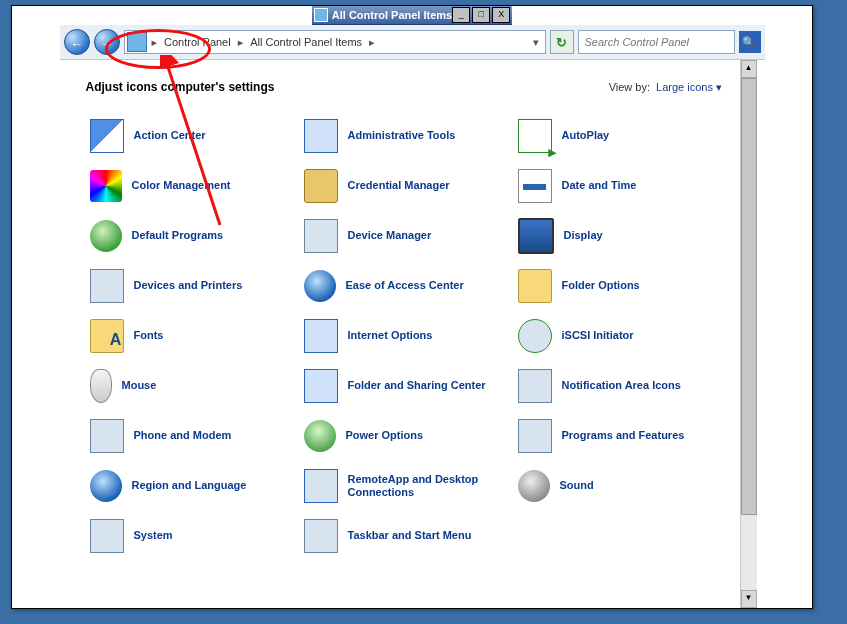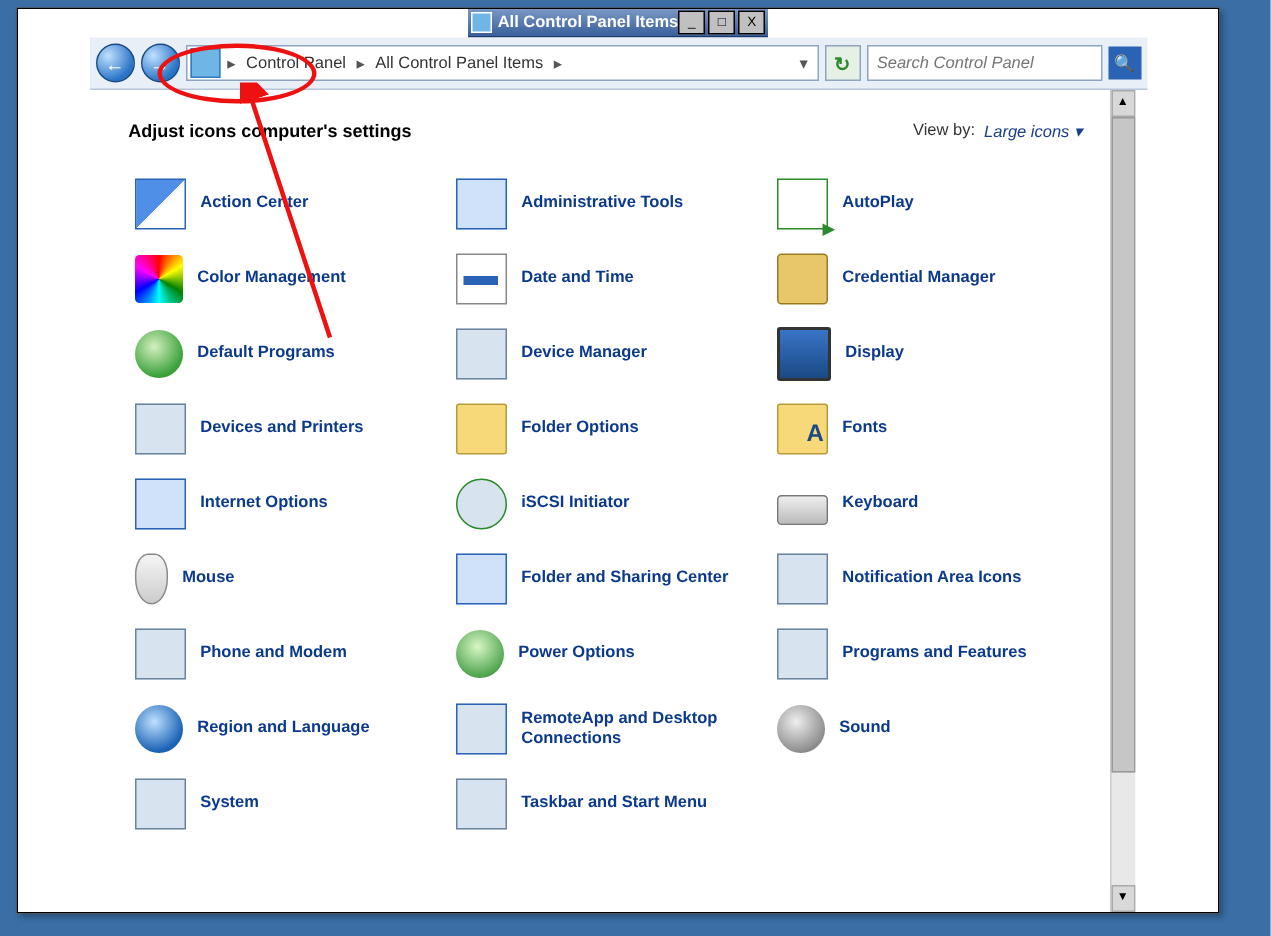--- a/index.html
+++ b/index.html
@@ -144,21 +144,21 @@
     color:#000;
   }
   .header-row .view-by {
     margin-left:auto;
     font-size:11px;
     color:#333;
     display:flex;
     align-items:center;
     gap:6px;
   }
-  .view-select { color:#1a3e8a;font-style:italic; }
+  .view-select { color:#1a3e8a; }
   .grid {
     display:grid;
     grid-template-columns: repeat(3, 1fr);
     column-gap: 10px;
     row-gap: 14px;
     padding-left:4px;
   }
   .cp-item {
     display:flex;
     align-items:center;
@@ -312,62 +312,62 @@
           </div>
           <div class="cp-item">
             <div class="icon ico-autoplay"></div>
             <div class="label">AutoPlay</div>
           </div>
           <div class="cp-item">
             <div class="icon ico-color"></div>
             <div class="label">Color Management</div>
           </div>
           <div class="cp-item">
+            <div class="icon ico-cred"></div>
+            <div class="label">Credential Manager</div>
+          </div>
+          <div class="cp-item">
             <div class="icon ico-date"></div>
             <div class="label">Date and Time</div>
           </div>
           <div class="cp-item">
-            <div class="icon ico-cred"></div>
-            <div class="label">Credential Manager</div>
-          </div>
-          <div class="cp-item">
             <div class="icon ico-default"></div>
             <div class="label">Default Programs</div>
           </div>
           <div class="cp-item">
             <div class="icon ico-device"></div>
             <div class="label">Device Manager</div>
           </div>
           <div class="cp-item">
             <div class="icon ico-display"></div>
             <div class="label">Display</div>
           </div>
           <div class="cp-item">
             <div class="icon ico-printer"></div>
             <div class="label">Devices and Printers</div>
           </div>
           <div class="cp-item">
+            <div class="icon ico-ease"></div>
+            <div class="label">Ease of Access Center</div>
+          </div>
+          <div class="cp-item">
             <div class="icon ico-folder"></div>
             <div class="label">Folder Options</div>
           </div>
           <div class="cp-item">
             <div class="icon ico-fonts"></div>
             <div class="label">Fonts</div>
           </div>
           <div class="cp-item">
             <div class="icon ico-internet"></div>
             <div class="label">Internet Options</div>
           </div>
           <div class="cp-item">
             <div class="icon ico-iscsi"></div>
             <div class="label">iSCSI Initiator</div>
-          </div>
-          <div class="cp-item">
-            <div class="icon ico-keyboard"></div>
-            <div class="label">Keyboard</div>
           </div>
           <div class="cp-item">
             <div class="icon ico-mouse"></div>
             <div class="label">Mouse</div>
           </div>
           <div class="cp-item">
             <div class="icon ico-network"></div>
             <div class="label">Folder and Sharing Center</div>
           </div>
           <div class="cp-item">

